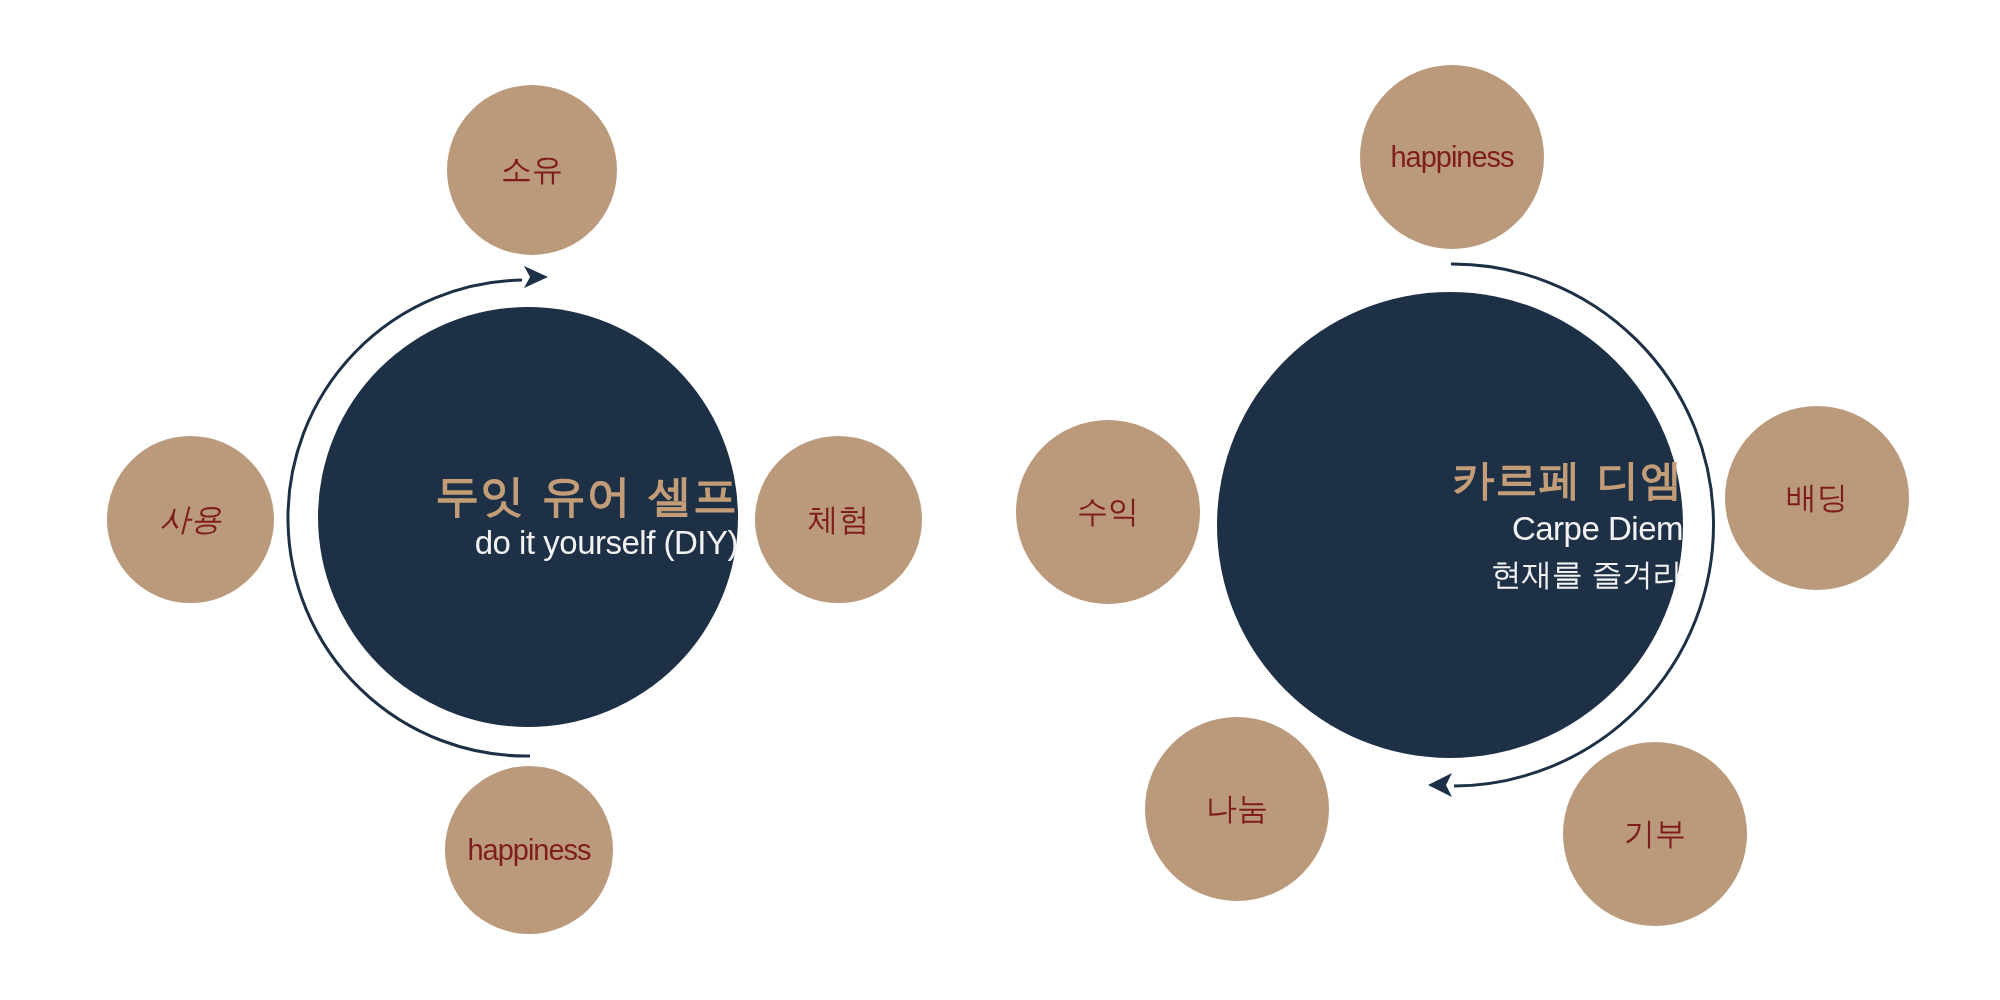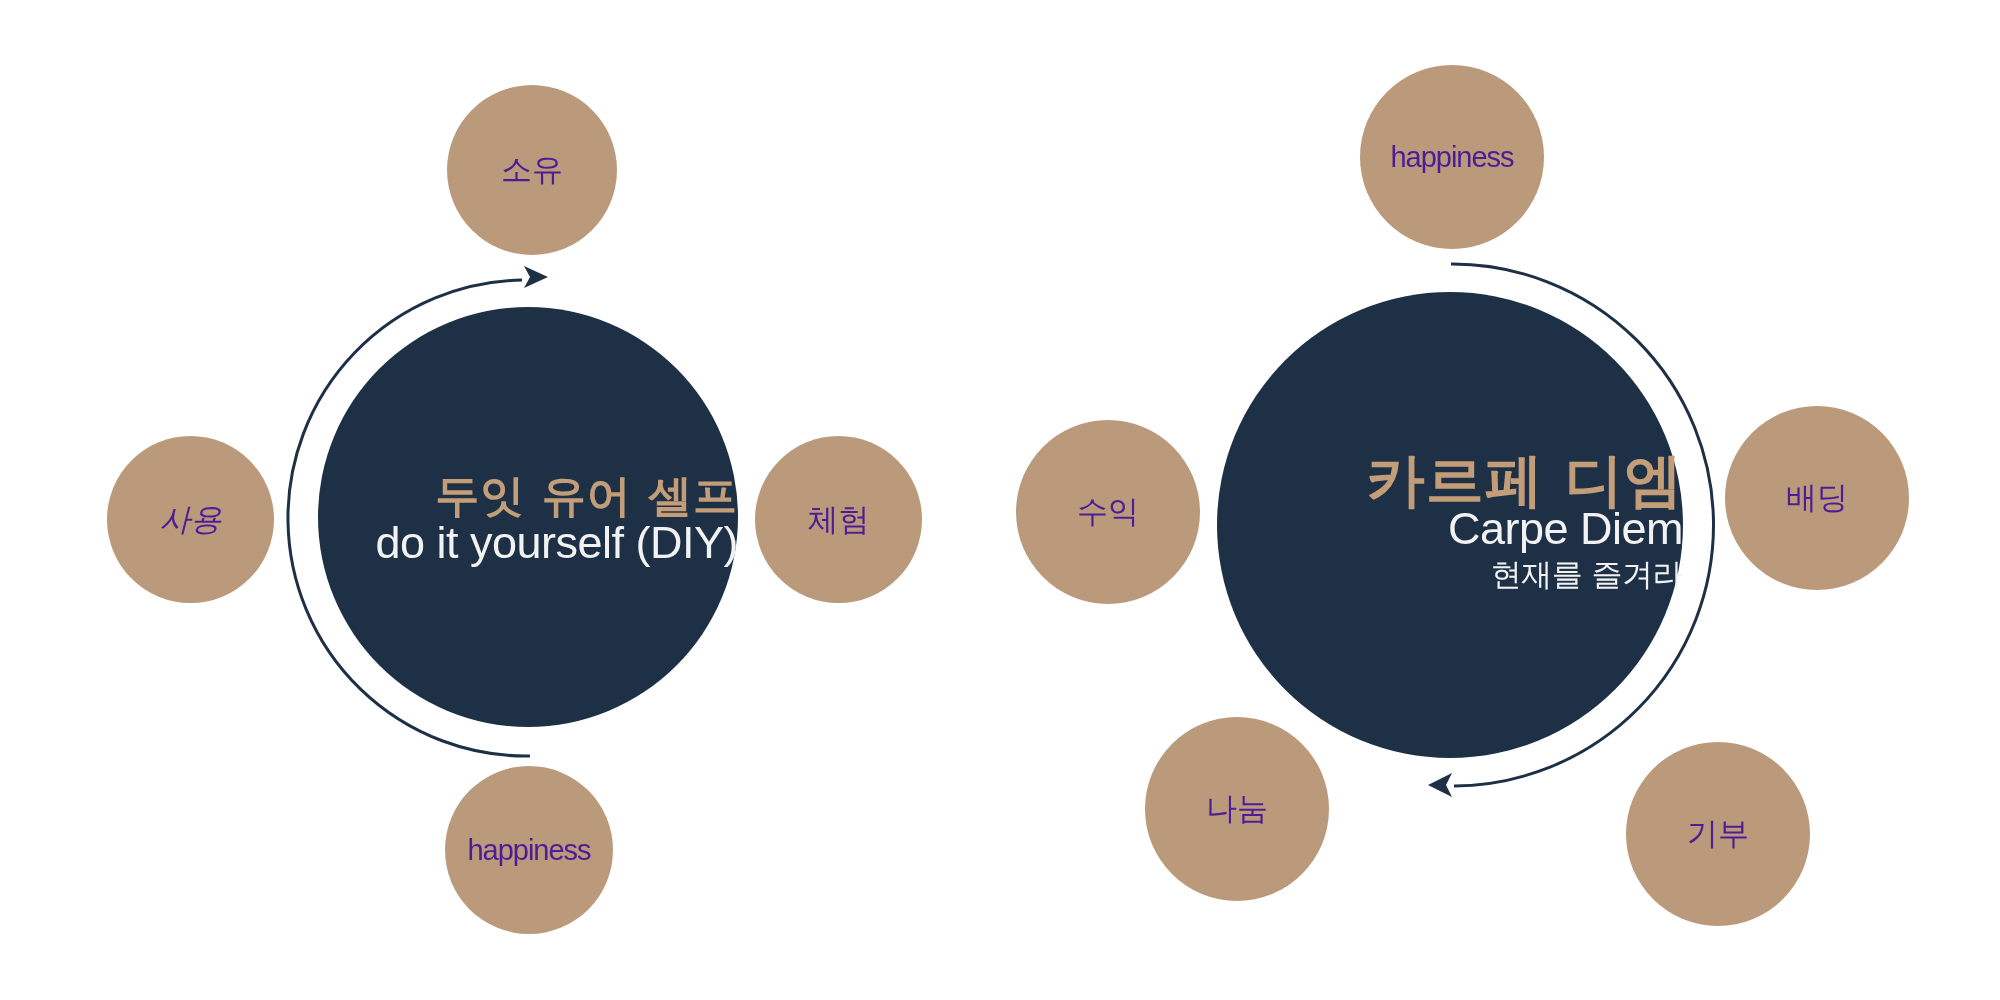--- a/index.html
+++ b/index.html
@@ -43,38 +43,38 @@
       color: #C29D78;
       font-weight: bold;
       font-size: 44px;
       line-height: 52px;
       letter-spacing: 1px;
       white-space: nowrap;
     }
     .hub .sub {
       color: #F2F2F2;
       font-family: "Liberation Sans", sans-serif;
-      font-size: 45px;
+      font-size: 33px;
       line-height: 42px;
       white-space: nowrap;
       letter-spacing: -0.5px;
     }
     .hub .sub.kr {
       font-family: "DejaVu Sans", sans-serif;
       font-size: 31px;
       line-height: 48px;
     }
     .node {
       position: absolute;
       border-radius: 50%;
       background: #BA9A7B;
       display: flex;
       align-items: center;
       justify-content: center;
-      color: #4c1d95;
+      color: #7f1d1d;
       font-size: 31px;
       white-space: nowrap;
     }
     .node .label {
       font-family: "DejaVu Sans", sans-serif;
     }
     .node .label.en {
       font-family: "Liberation Sans", sans-serif;
       font-size: 29px;
       letter-spacing: -1px;
@@ -113,34 +113,34 @@
 
   <div class="node" style="left:445px; top:766px; width:168px; height:168px;">
     <span class="label en">happiness</span>
   </div>
 
   <div class="node" style="left:107px; top:436px; width:167px; height:167px;font-style:italic;">
     <span class="label">사용</span>
   </div>
 
   <div class="hub" style="left:1217px; top:292px; width:466px; height:466px;">
-    <div class="title" style="font-size:58px; line-height:56px;">카르페 디엠</div>
+    <div class="title" style="font-size:42px; line-height:56px;">카르페 디엠</div>
     <div class="sub">Carpe Diem</div>
     <div class="sub kr">현재를 즐겨라</div>
   </div>
 
   <div class="node" style="left:1360px; top:65px; width:184px; height:184px;">
     <span class="label en">happiness</span>
   </div>
 
   <div class="node" style="left:1725px; top:406px; width:184px; height:184px;text-align:center;">
     <span class="label">배딩</span>
   </div>
 
-  <div class="node" style="left:1626px; top:742px; width:184px; height:184px;">
+  <div class="node" style="left:1563px; top:742px; width:184px; height:184px;">
     <span class="label">기부</span>
   </div>
 
   <div class="node" style="left:1145px; top:717px; width:184px; height:184px;justify-content:center;">
     <span class="label">나눔</span>
   </div>
 
   <div class="node" style="left:1016px; top:420px; width:184px; height:184px;">
     <span class="label">수익</span>
   </div>

